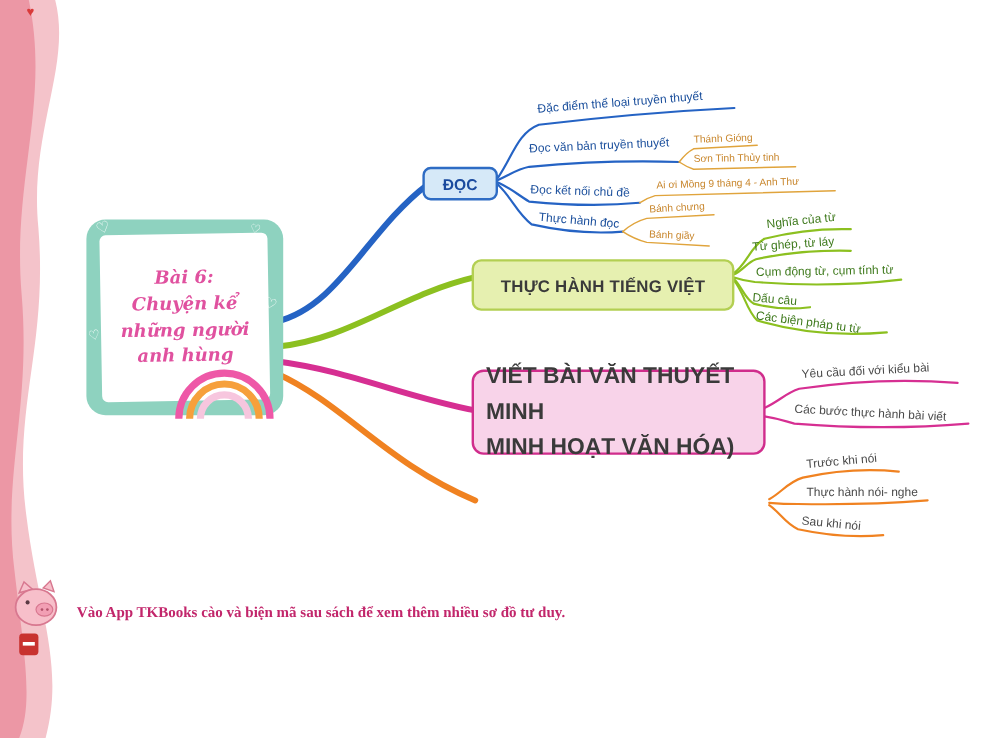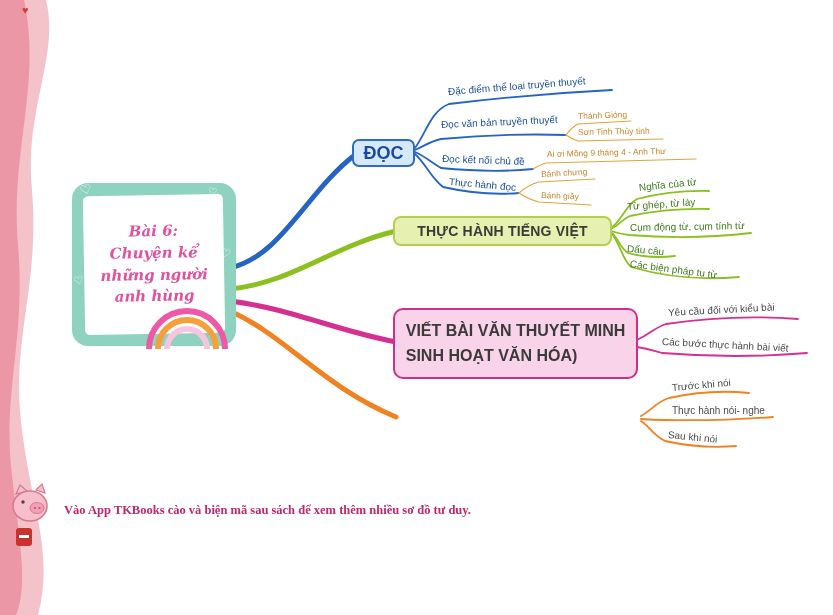--- a/index.html
+++ b/index.html
@@ -18,25 +18,25 @@
                 border-radius:5px;transform:rotate(-1deg);display:flex;flex-direction:column;
                 align-items:center;justify-content:center;}
   .center-text{font-family:"DejaVu Serif", serif;font-style:italic;font-weight:bold;
                font-size:15px;line-height:1.45;color:#e0519f;text-align:center;}
   .fh{position:absolute;color:rgba(255,255,255,.9);z-index:4;line-height:1;}
   .rainbow{position:absolute;left:139px;top:299px;z-index:5;}
 
   .node{position:absolute;display:flex;align-items:center;justify-content:center;font-weight:bold;
         box-sizing:border-box;z-index:3;color:#3a3a3a;white-space:nowrap;}
   .node-doc{left:352px;top:139px;width:63px;height:28px;background:#d6e9f8;border:2.5px solid #2e6cc4;
-            border-radius:7px;font-size:18px;color:#1a4a9e;}
-  .node-thtv{left:393px;top:216px;width:219px;height:30px;background:#e6f0b0;border:2px solid #b3cf52;
+            border-radius:7px;font-size:13px;color:#1a4a9e;}
+  .node-thtv{left:393px;top:216px;width:219px;height:43px;background:#e6f0b0;border:2px solid #b3cf52;
              border-radius:8px;font-size:14px;letter-spacing:.2px;}
   .node-viet{left:393px;top:308px;width:245px;height:71px;background:#f8d3e9;border:2.5px solid #d02d8c;
-             border-radius:10px;font-size:16px;line-height:1.55;padding:5px 10px;white-space:normal;
+             border-radius:10px;font-size:19px;line-height:1.55;padding:5px 10px;white-space:normal;
              justify-content:center;text-align:left;}
   .node-noi{left:392px;top:404px;width:250px;height:28px;background:#fce3c0;border:2.5px solid #ee8a1e;
             border-radius:8px;font-size:10.5px;letter-spacing:-.3px;}
 
   .leaf{position:absolute;font-size:10px;white-space:nowrap;z-index:3;transform-origin:left center;}
   .leaf.blue{color:#1b4f9c;} .leaf.green{color:#3f7a1d;} .leaf.gray{color:#4a4a4a;}
   .twig{position:absolute;font-size:8.5px;white-space:nowrap;color:#c8862c;z-index:3;
         transform-origin:left center;}
 
   .mini-heart{position:absolute;left:22px;top:4px;color:#d93a3a;font-size:11px;z-index:2;}
@@ -108,21 +108,21 @@
     <path d="M 10 50 A 38 38 0 0 1 86 50" fill="none" stroke="#ee58a7" stroke-width="6"></path>
     <path d="M 19 50 A 29 29 0 0 1 77 50" fill="none" stroke="#f6a03c" stroke-width="6"></path>
     <path d="M 28 50 A 20 20 0 0 1 68 50" fill="none" stroke="#f7c6de" stroke-width="6"></path>
   </svg>
 
   <div class="node node-doc">ĐỌC</div>
   <div class="node node-thtv">THỰC HÀNH TIẾNG VIỆT</div>
   <div class="node node-viet">
     <div>
       <div>VIẾT BÀI VĂN THUYẾT MINH</div>
-      <div>SINH HOẠT VĂN HÓA)</div>
+      <div>MINH HOẠT VĂN HÓA)</div>
     </div>
   </div>
 
   <div class="leaf blue" style="left:448px;top:86px;transform:rotate(-4.5deg)">Đặc điểm thể loại truyền thuyết</div>
   <div class="leaf blue" style="left:441px;top:119px;transform:rotate(-2.5deg)">Đọc văn bản truyền thuyết</div>
   <div class="twig" style="left:578px;top:111px;transform:rotate(-2deg)">Thánh Gióng</div>
   <div class="twig" style="left:578px;top:127px;transform:rotate(-1deg)">Sơn Tinh Thủy tinh</div>
   <div class="leaf blue" style="left:442px;top:153px;transform:rotate(2deg)">Đọc kết nối chủ đề</div>
   <div class="twig" style="left:547px;top:149px;transform:rotate(-1.5deg)">Ai ơi Mồng 9 tháng 4 - Anh Thư</div>
   <div class="leaf blue" style="left:449px;top:176px;transform:rotate(5deg)">Thực hành đọc</div>

